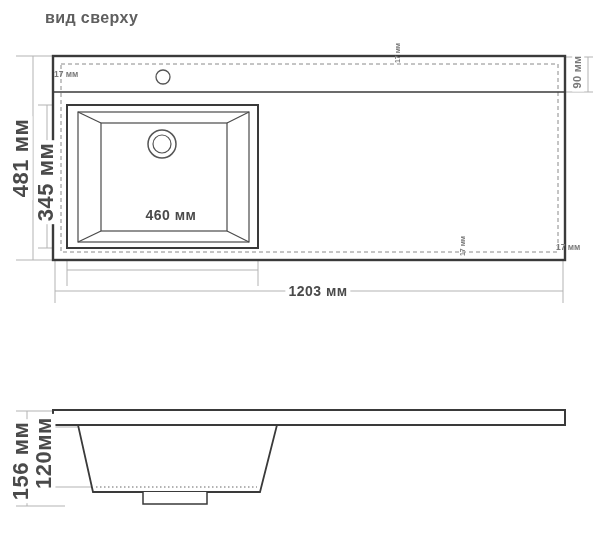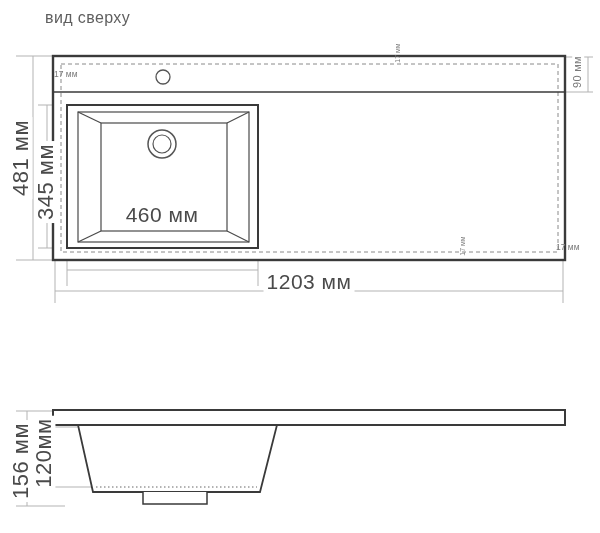--- a/index.html
+++ b/index.html
@@ -1,28 +1,28 @@
 <!DOCTYPE html>
 <html><head>
 <meta charset="utf-8">
 <style>
   html,body{margin:0;padding:0;}
   body{
     width:600px;height:533px;position:relative;background:#ffffff;
     font-family:"Liberation Sans","DejaVu Sans",sans-serif;overflow:hidden;
   }
-  #stage{position:absolute;left:0;top:0;width:600px;height:533px;}
+  #stage{position:absolute;left:0;top:0;width:600px;height:533px;font-weight:bold;}
   svg{position:absolute;left:0;top:0;}
   .lbl{
     position:absolute;white-space:nowrap;color:#4a4a4a;
     transform:translate(-50%,-50%);line-height:1.05;z-index:3;
   }
   .lbl.bg{background:#ffffff;padding:0 3px;}
   .lbl.rot{transform:translate(-50%,-50%) rotate(-90deg);}
-  .lbl.big{font-size:21px;letter-spacing:0.5px;}
+  .lbl.big{font-size:14px;letter-spacing:0.5px;margin-left:9px;}
   .lbl.side{font-size:22px;letter-spacing:0.5px;}
   .lbl.tiny{font-size:8.5px;color:#7a7a7a;letter-spacing:0;}
   .lbl.tiny-v{font-size:7px;color:#7a7a7a;}
   .lbl.med-v{font-size:11px;color:#7a7a7a;letter-spacing:0.3px;}
   .title{
     position:absolute;font-size:16px;color:#5f5f5f;letter-spacing:0.4px;z-index:3;
   }
   .anchor-left{transform:none;}
 </style>
 </head>
@@ -89,21 +89,21 @@
       <polyline points="143,492 143,504 207,504 207,492" fill="#ffffff" stroke="#3a3a3a" stroke-width="1.5"></polyline>
       <rect x="53" y="410" width="512" height="15" fill="#ffffff" stroke="#3a3a3a" stroke-width="2"></rect>
     </g>
   </svg>
 
   <div class="title" style="left:45px;top:9px">вид сверху</div>
 
   <div class="lbl side rot bg" style="left:21px;top:158px">481 мм</div>
   <div class="lbl side rot bg" style="left:46px;top:182px">345 мм</div>
   <div class="lbl big bg" style="left:162px;top:215px">460 мм</div>
-  <div class="lbl big bg" style="left:309px;top:282px">1203 мм</div>
+  <div class="lbl big bg" style="left:309px;top:291px">1203 мм</div>
 
   <div class="lbl tiny anchor-left" style="left:54px;top:70px;transform:none">17 мм</div>
   <div class="lbl tiny-v rot" style="left:398px;top:53px">17 мм</div>
   <div class="lbl med-v rot bg" style="left:578px;top:72px">90 мм</div>
   <div class="lbl tiny-v rot" style="left:463px;top:246px">17 мм</div>
   <div class="lbl tiny anchor-left" style="left:556px;top:243px;transform:none">17 мм</div>
 
 
   <div class="lbl side rot bg" style="left:21px;top:461px">156 мм</div>
   <div class="lbl side rot bg" style="left:44px;top:453px">120мм</div>

